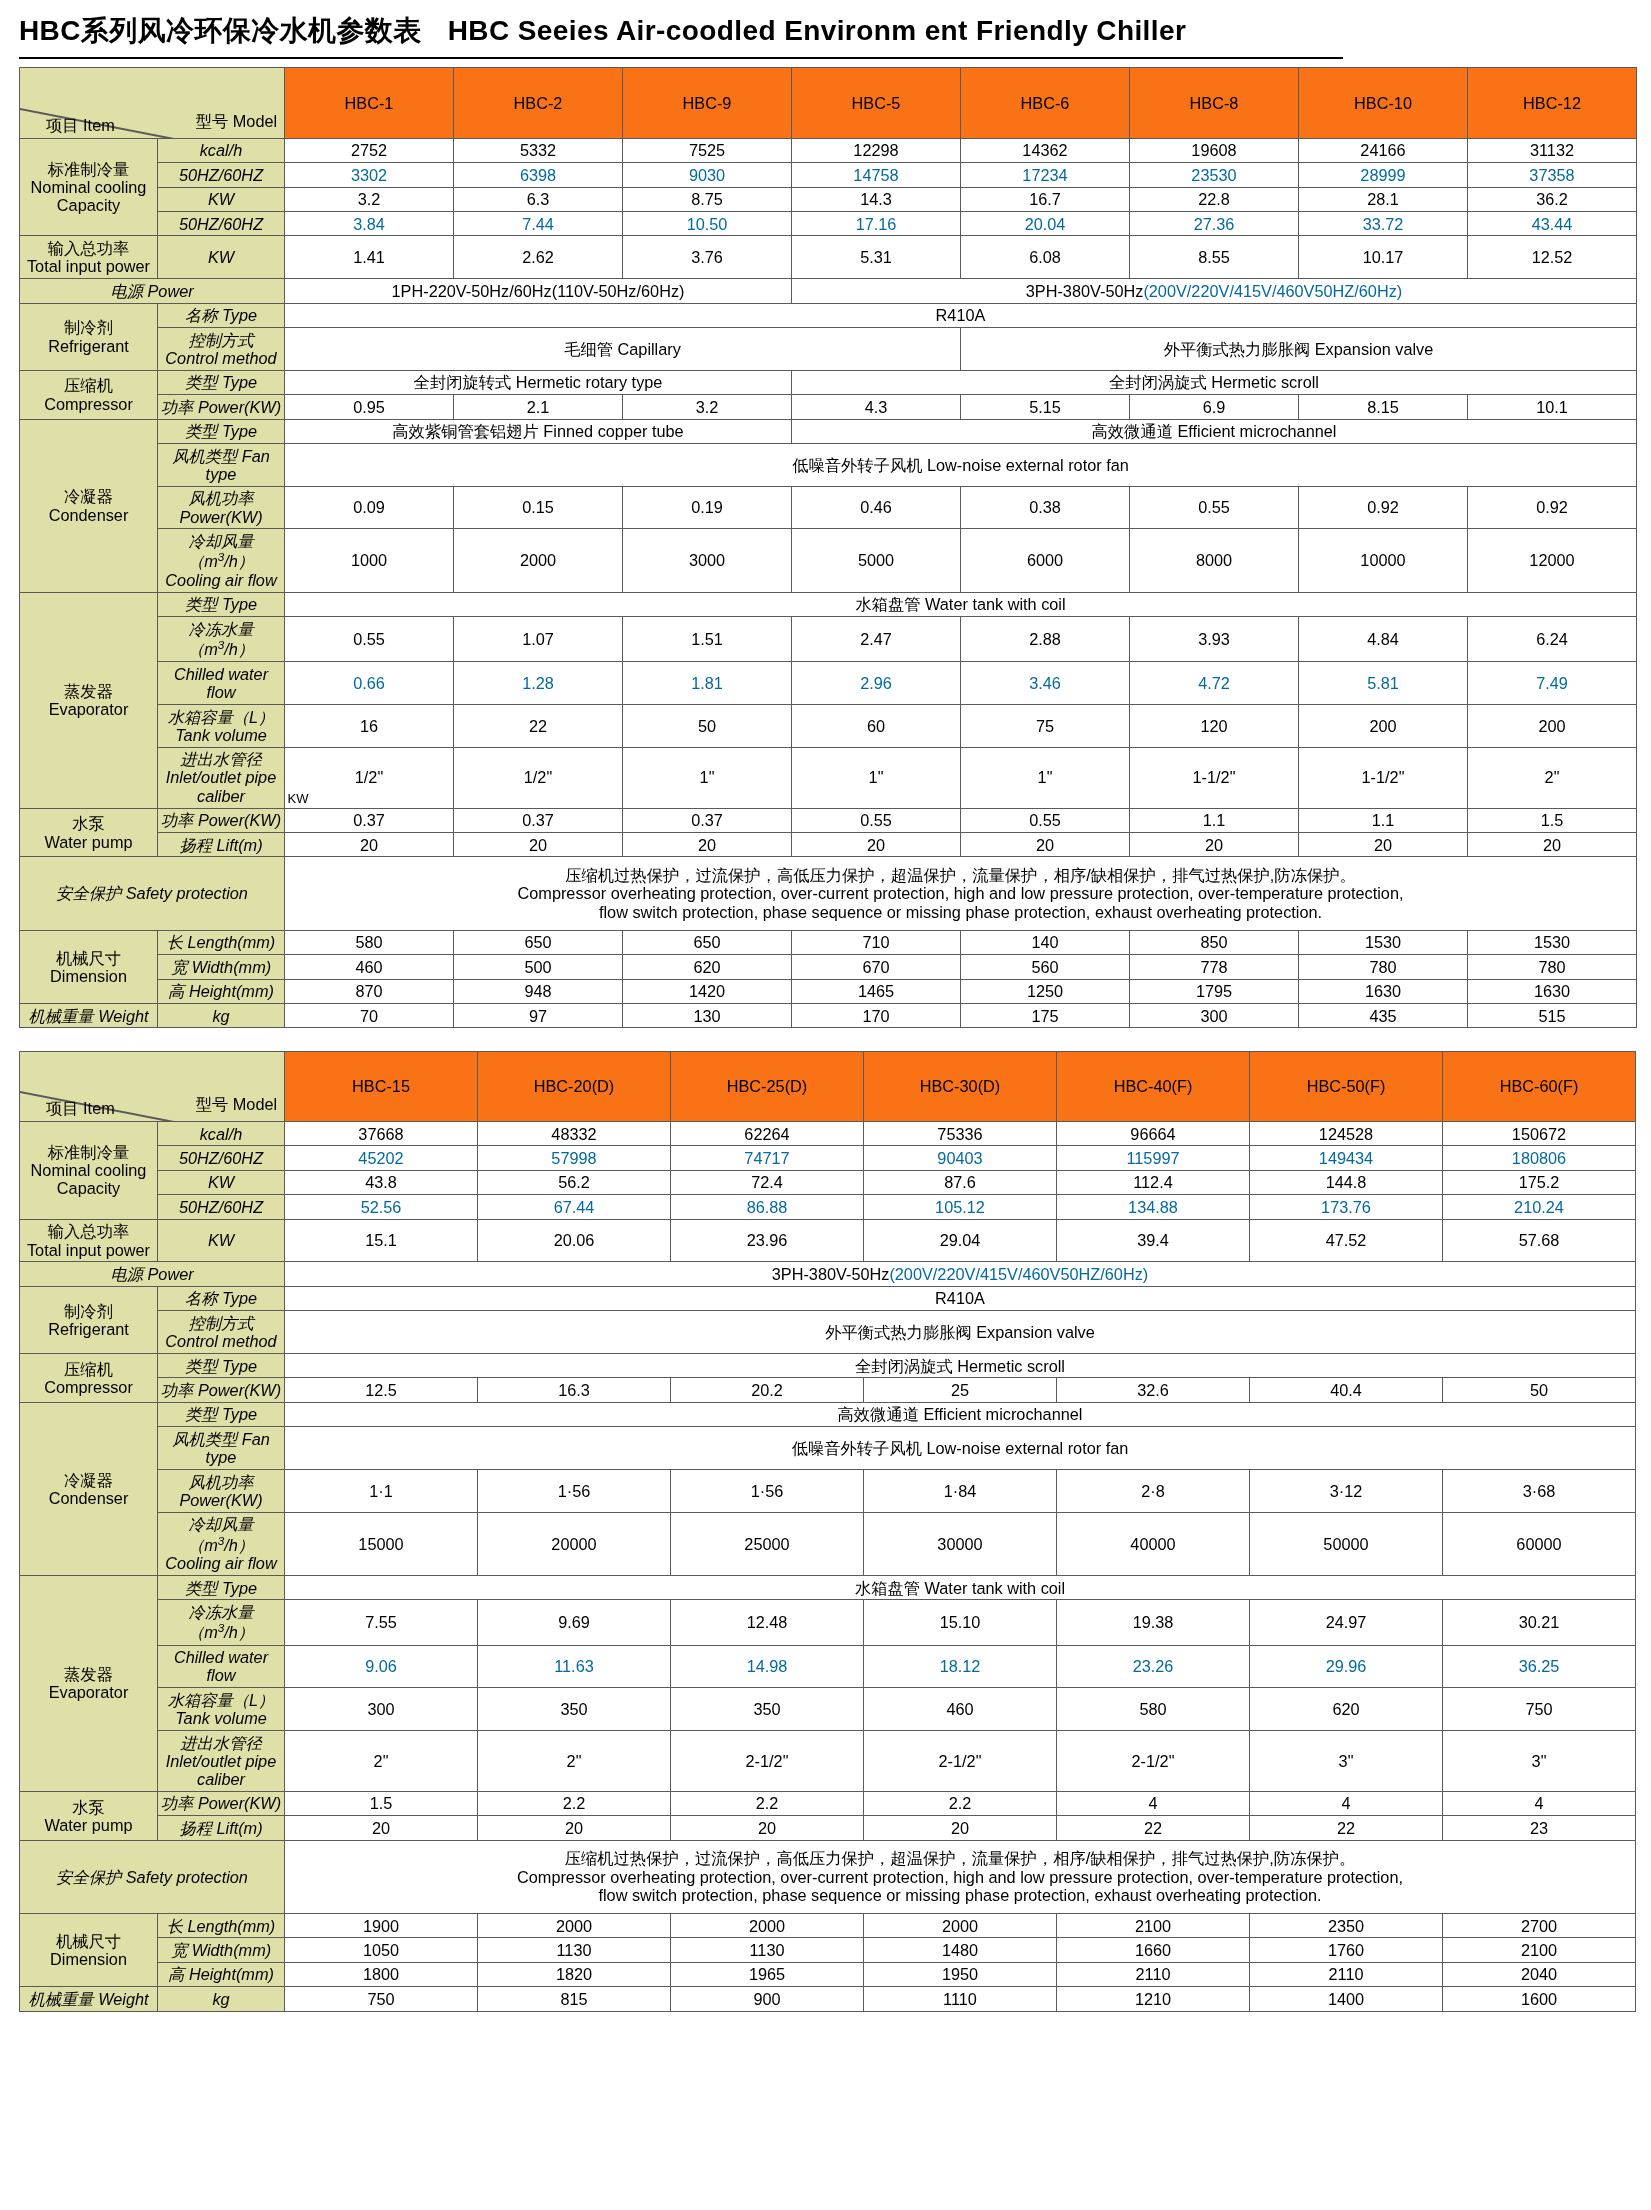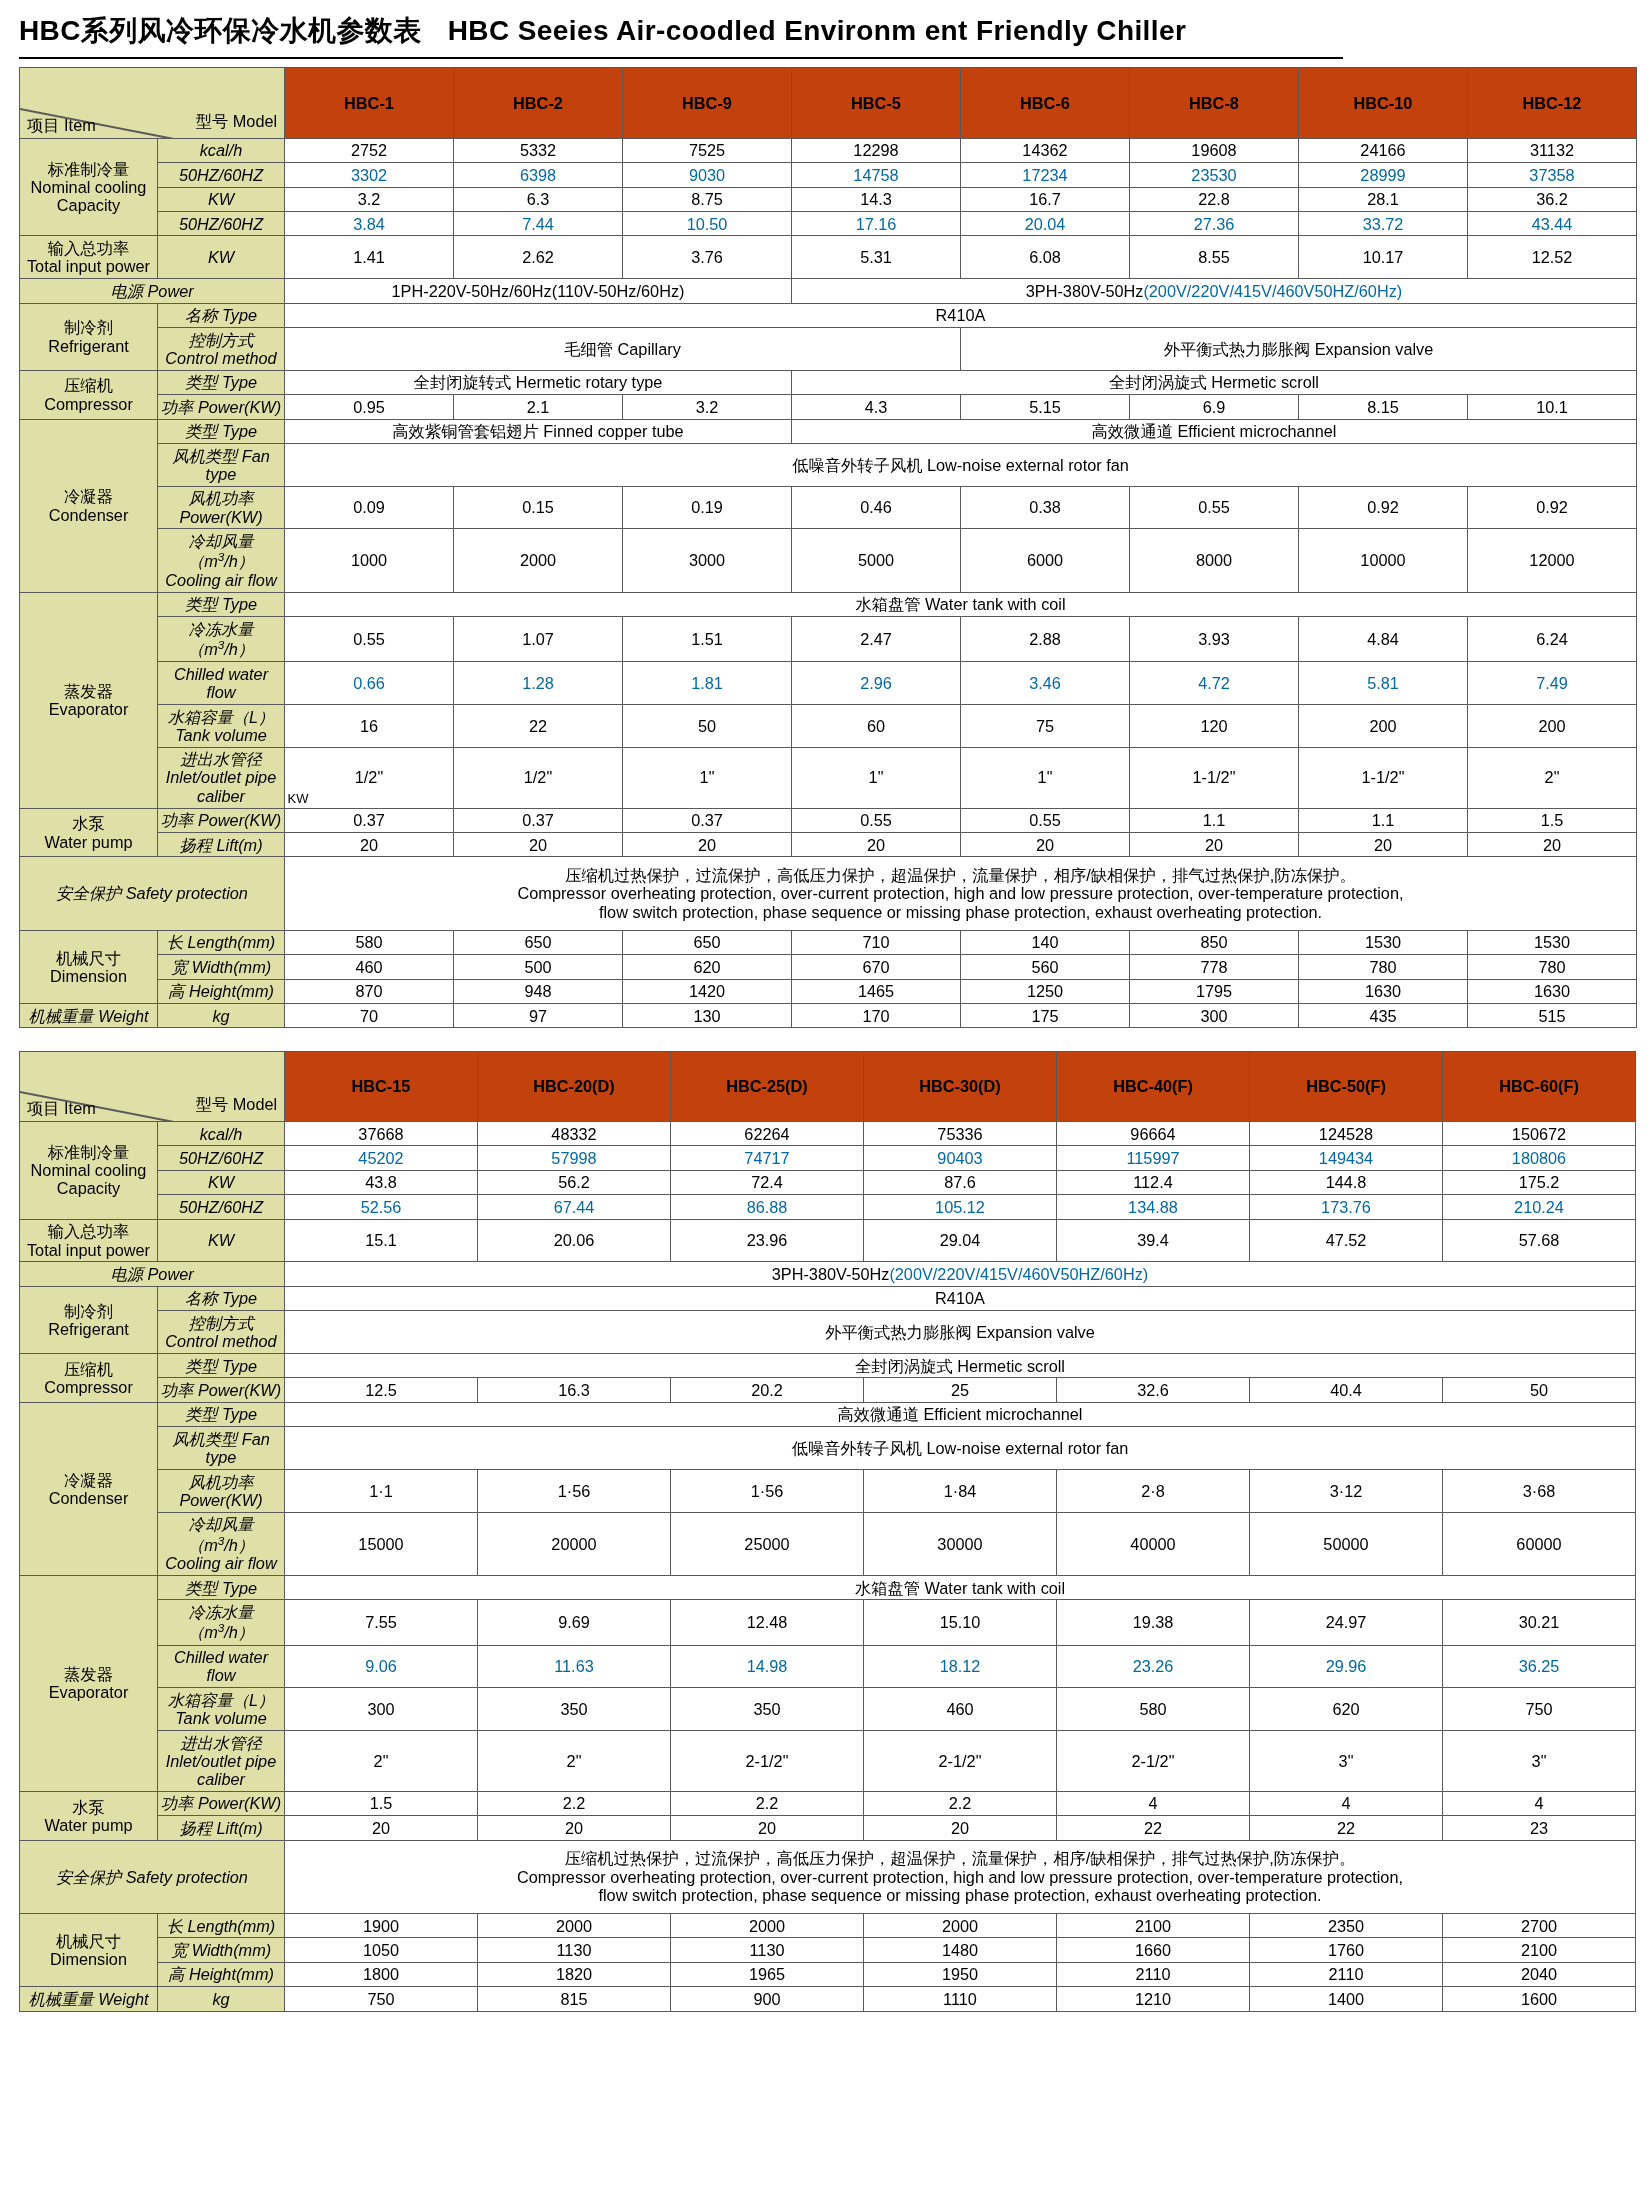--- a/index.html
+++ b/index.html
@@ -85,28 +85,28 @@
   }
   .hdr-model .m {
     position: absolute;
     right: 6.9px;
     top: 3.4px;
     font-size: 16.3px;
     margin-top: 40px;
   }
   .hdr-model .i {
     position: absolute;
-    left: 7px;
+    left: 26px;
     bottom: 3.4px;
     font-size: 16.3px;
   }
   .model-name {
-    background: #c2410c;
+    background: #f97316;
     font-size: 18px;
-    font-weight: bold;
+    font-weight: normal;
   }
   .two-line {
     line-height: 1.15;
   }
   .small {
     font-size: 14.6px;
   }
   .xsmall {
     font-size: 13.8px;
   }

